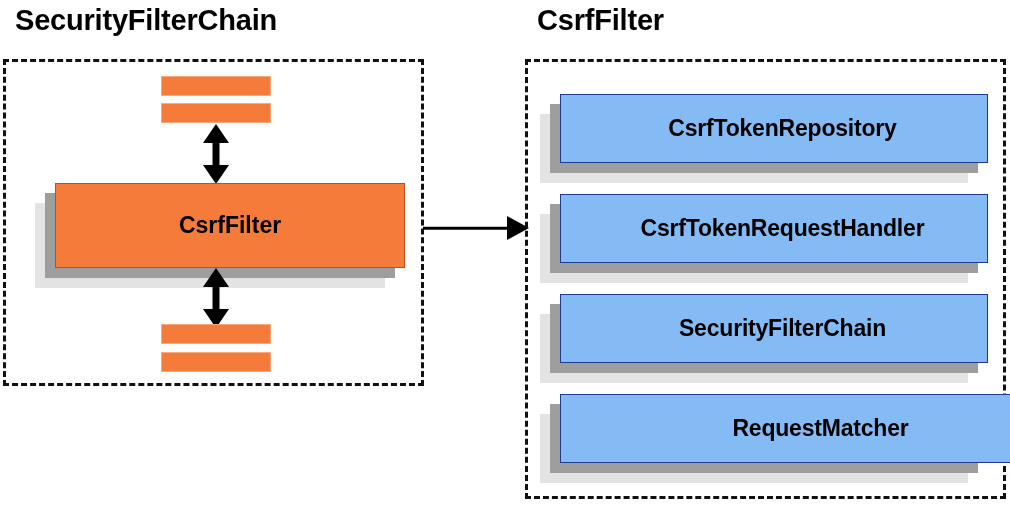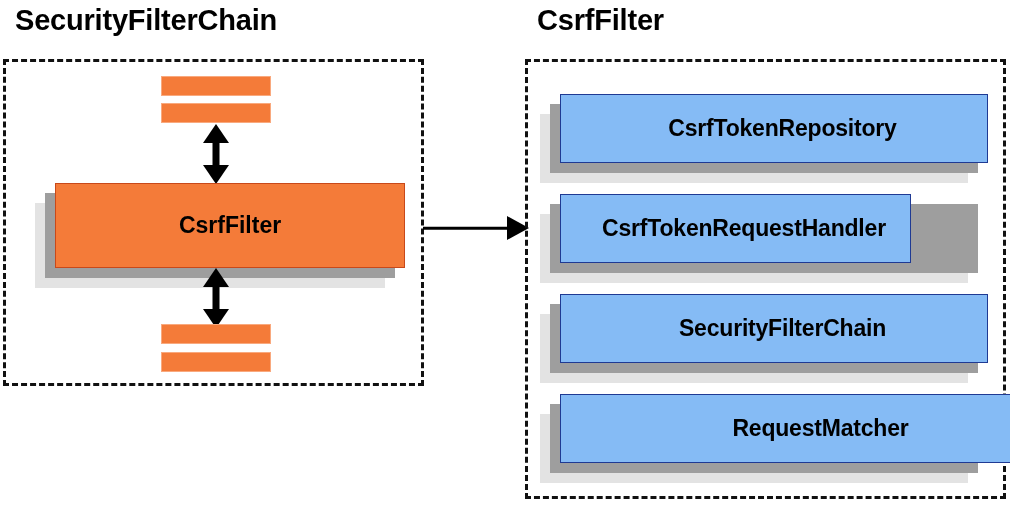--- a/index.html
+++ b/index.html
@@ -197,21 +197,21 @@
 
 <div class="node node-blue" style="left:560px; top:94px; width:428px; height:69px;">
   <div class="sh-light" style="width:428px; height:69px;"></div>
   <div class="sh-dark" style="width:428px; height:69px;"></div>
   <div class="face" style="width:428px; height:69px;">CsrfTokenRepository</div>
 </div>
 
 <div class="node node-blue" style="left:560px; top:194px; width:428px; height:69px;">
   <div class="sh-light" style="width:428px; height:69px;"></div>
   <div class="sh-dark" style="width:428px; height:69px;"></div>
-  <div class="face" style="width:351px; height:69px;">CsrfTokenRequestHandler</div>
+  <div class="face" style="width:428px; height:69px;">CsrfTokenRequestHandler</div>
 </div>
 
 <div class="node node-blue" style="left:560px; top:294px; width:428px; height:69px;">
   <div class="sh-light" style="width:428px; height:69px;"></div>
   <div class="sh-dark" style="width:428px; height:69px;"></div>
   <div class="face" style="width:428px; height:69px;">SecurityFilterChain</div>
 </div>
 
 <div class="node node-blue" style="left:560px; top:394px; width:428px; height:69px;">
   <div class="sh-light" style="width:428px; height:69px;"></div>

